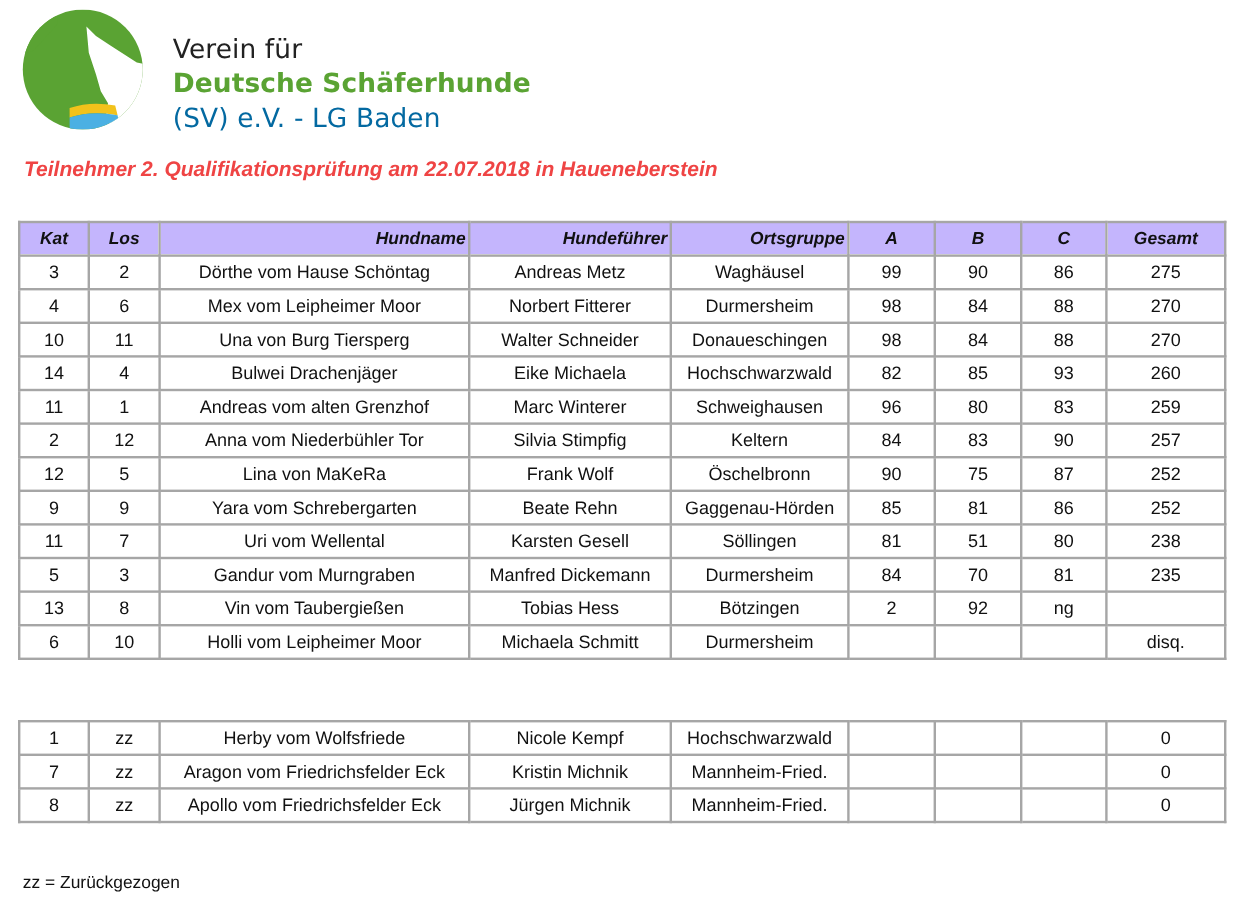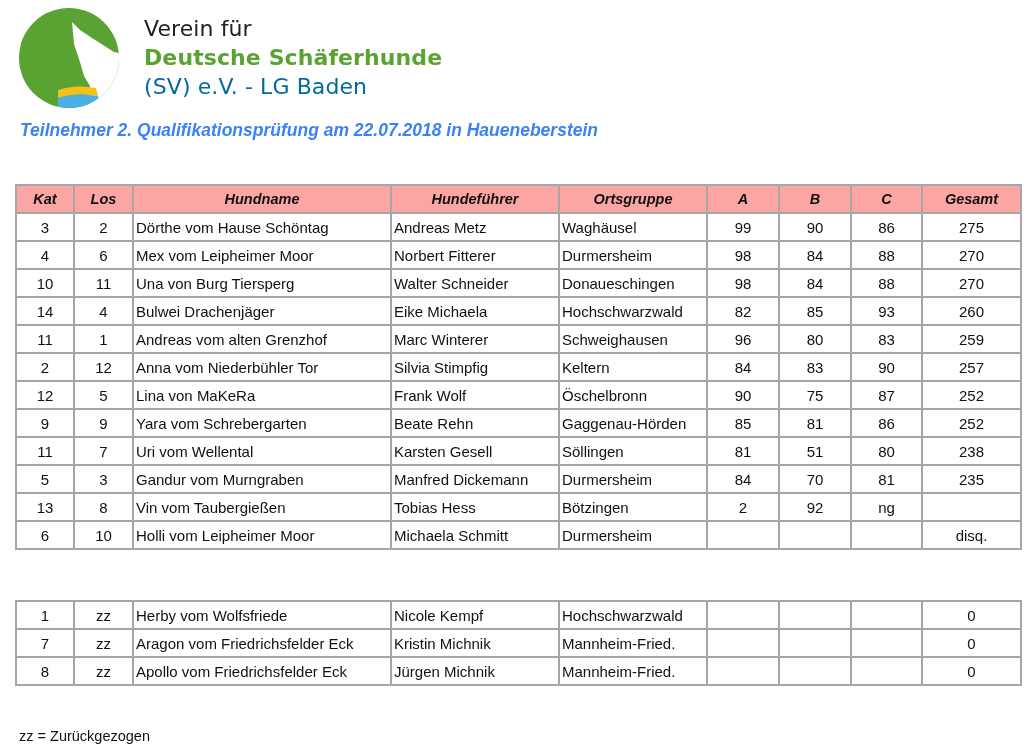--- a/index.html
+++ b/index.html
@@ -1,34 +1,34 @@
 <!DOCTYPE html>
 <html><head>
   <meta charset="utf-8">
   <style>
     html, body { margin: 0; padding: 0; background: #ffffff; }
     body { width: 1035px; height: 752px; position: relative; overflow: hidden;
            font-family: "Liberation Sans", "DejaVu Sans", sans-serif; color: #111; }
     .logo { position: absolute; left: 14px; top: 8px; width: 110px; height: 100px; }
-    .org { position: absolute; left: 144px; top: 14px; font-family: "DejaVu Sans", sans-serif; }
+    .org { position: absolute; left: 144px; top: 27px; font-family: "DejaVu Sans", sans-serif; }
     .org div { font-size: 22px; line-height: 29px; letter-spacing: 0.1px; }
     .org .l1 { color: #222; }
     .org .l2 { color: #5aa333; font-weight: bold; }
     .org .l3 { color: #0369a1; }
-    .title { position: absolute; left: 20px; top: 120px; font-size: 17.5px; font-weight: bold;
-             font-style: italic; color: #3b82f6; white-space: nowrap; }
+    .title { position: absolute; left: 20px; top: 131px; font-size: 17.5px; font-weight: bold;
+             font-style: italic; color: #ef4444; white-space: nowrap; }
     table { position: absolute; border-collapse: collapse; table-layout: fixed; }
     #main-table { left: 15px; top: 184px; }
     #zz-table { left: 15px; top: 600px; }
     td, th { border: 2px solid #a6a6a6; padding: 0 2px; height: 26px; font-size: 15px;
              white-space: nowrap; overflow: hidden; }
-    th { background: #fca5a5; font-style: italic; font-weight: bold; font-size: 14.5px; height: 26px; }
+    th { background: #c4b5fd; font-style: italic; font-weight: bold; font-size: 14.5px; height: 26px; }
     .c { text-align: center; }
-    .l { text-align: left; padding-left: 2px; }
-    th.l { text-align: center; }
+    .l { text-align: center; padding-left: 2px; }
+    th.l { text-align: right; }
     .footnote { position: absolute; left: 19px; top: 728px; font-size: 14.5px; color: #111; }
   </style>
 </head>
 <body>
 
 <div class="logo">
   <svg width="110" height="100" viewBox="0 0 110 100">
     <defs>
       <clipPath id="circ">
           <circle cx="55" cy="50" r="50"></circle>

